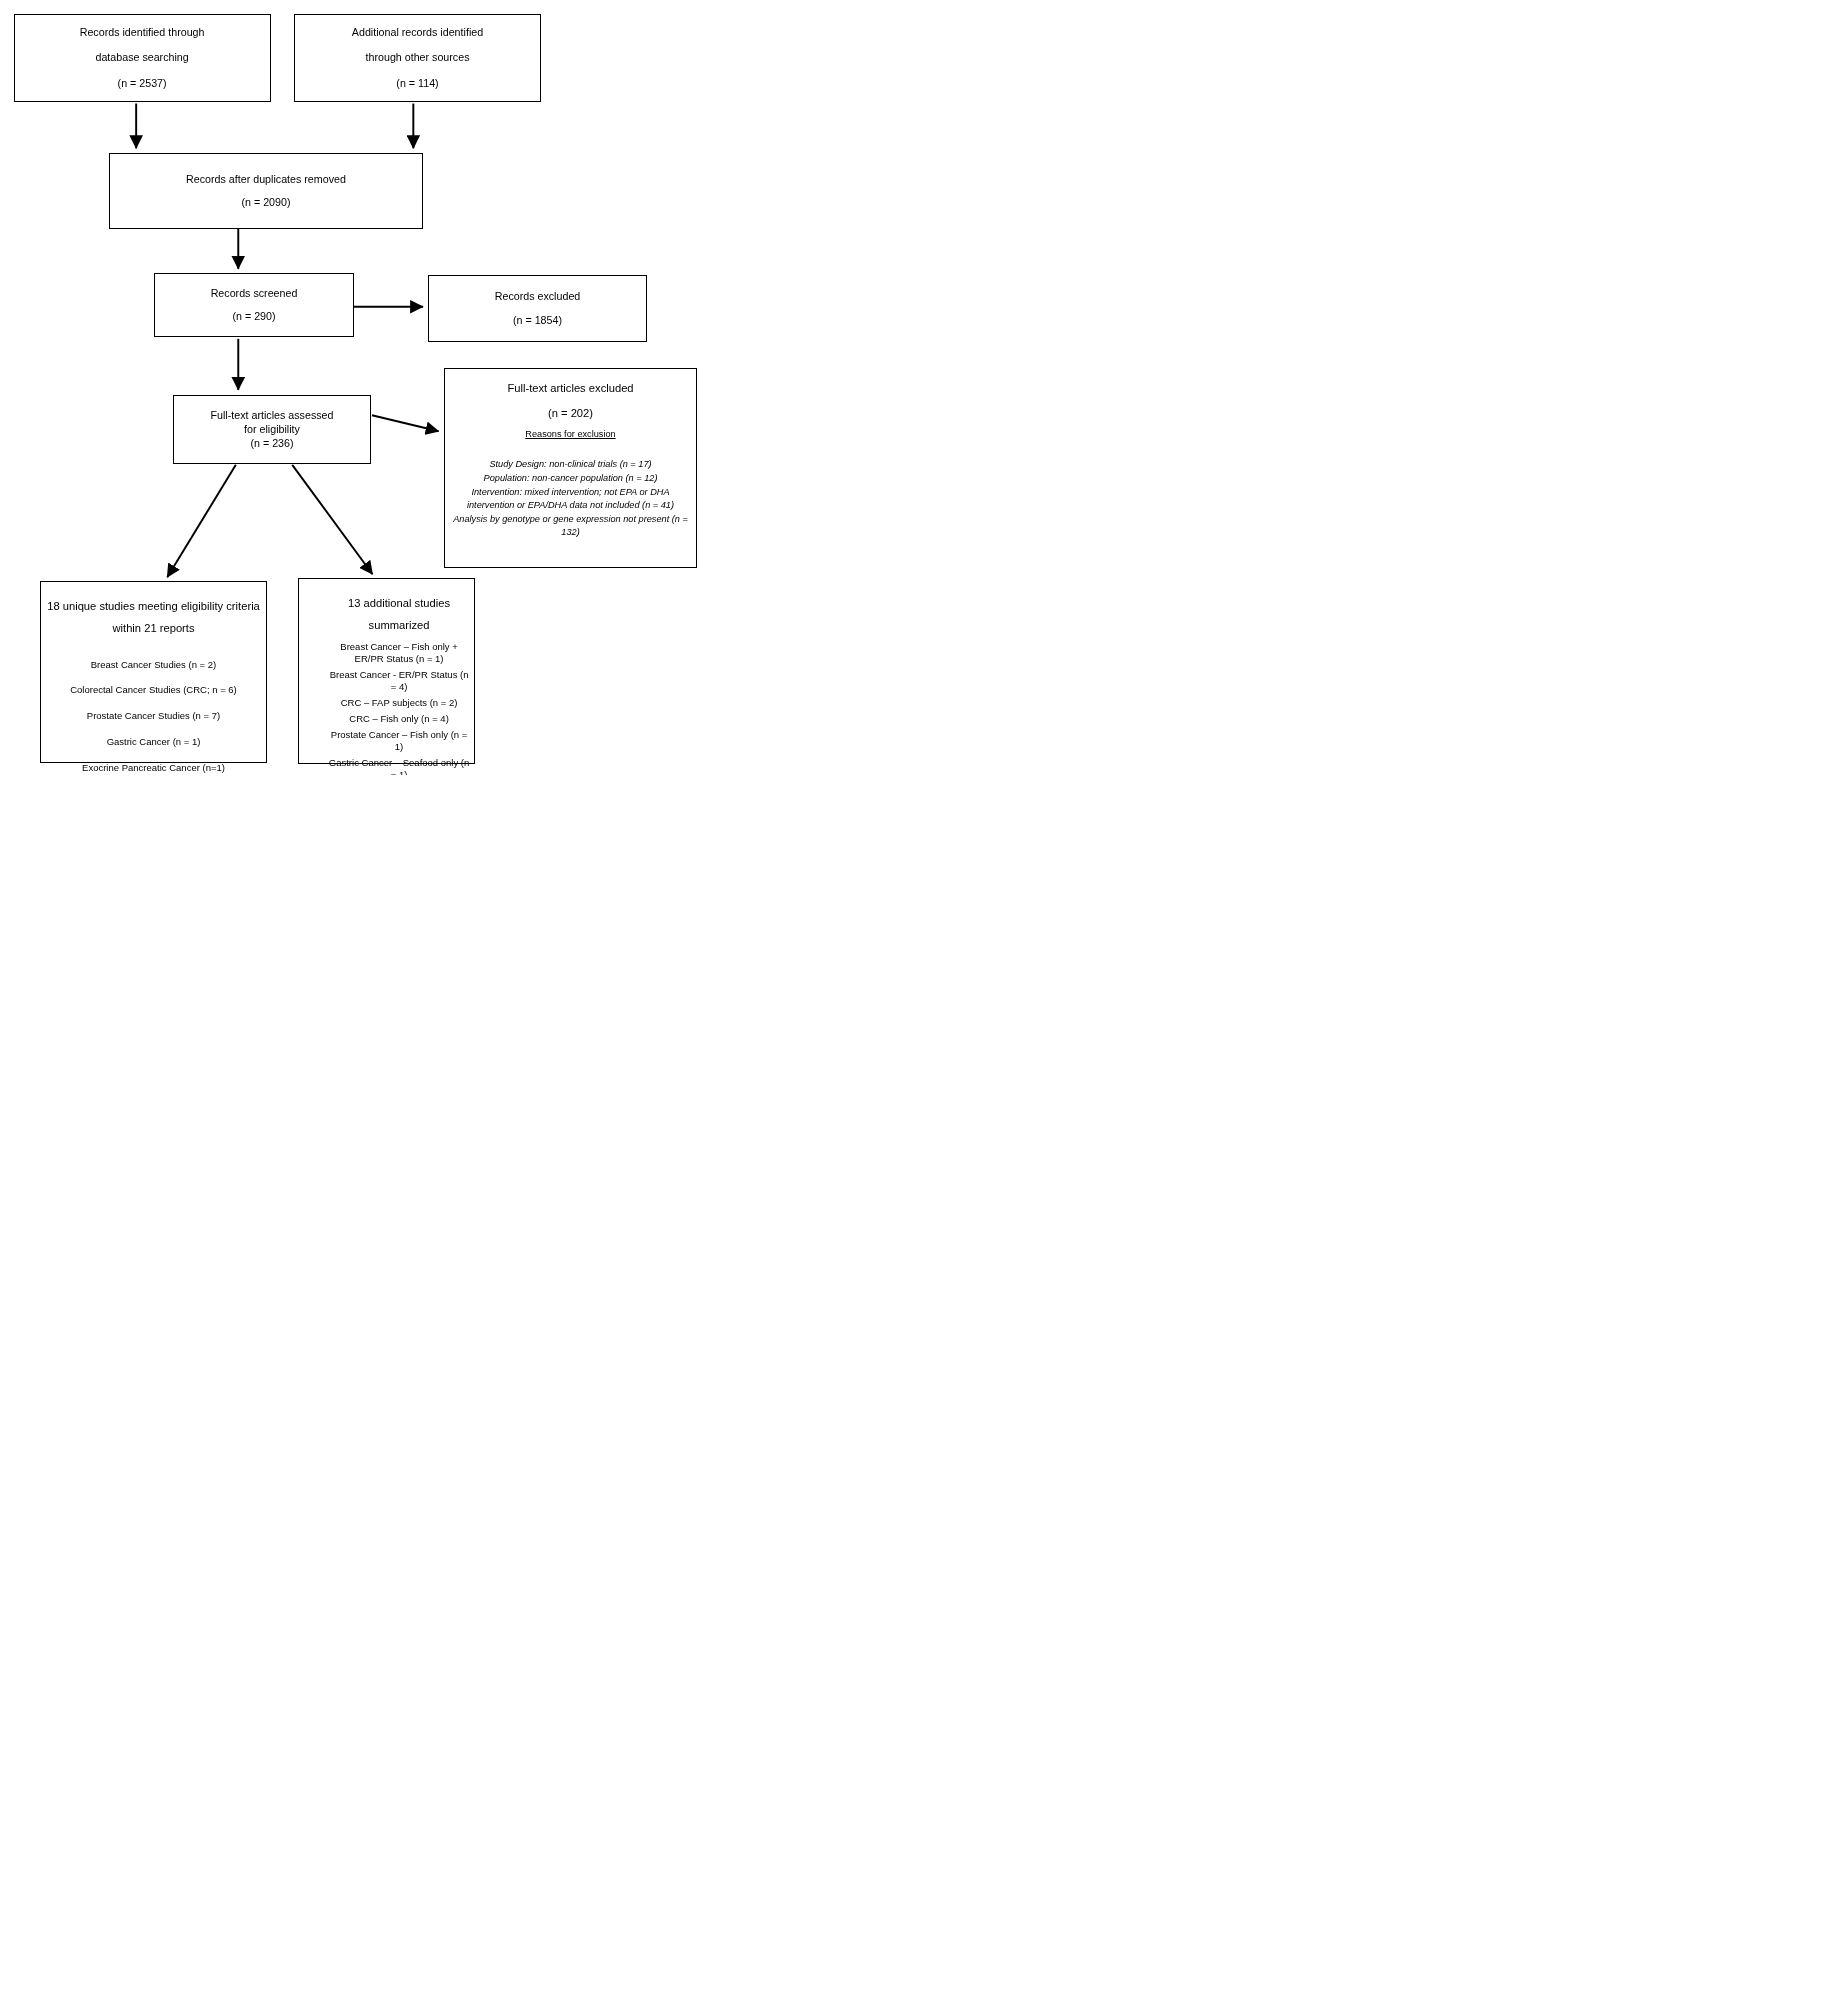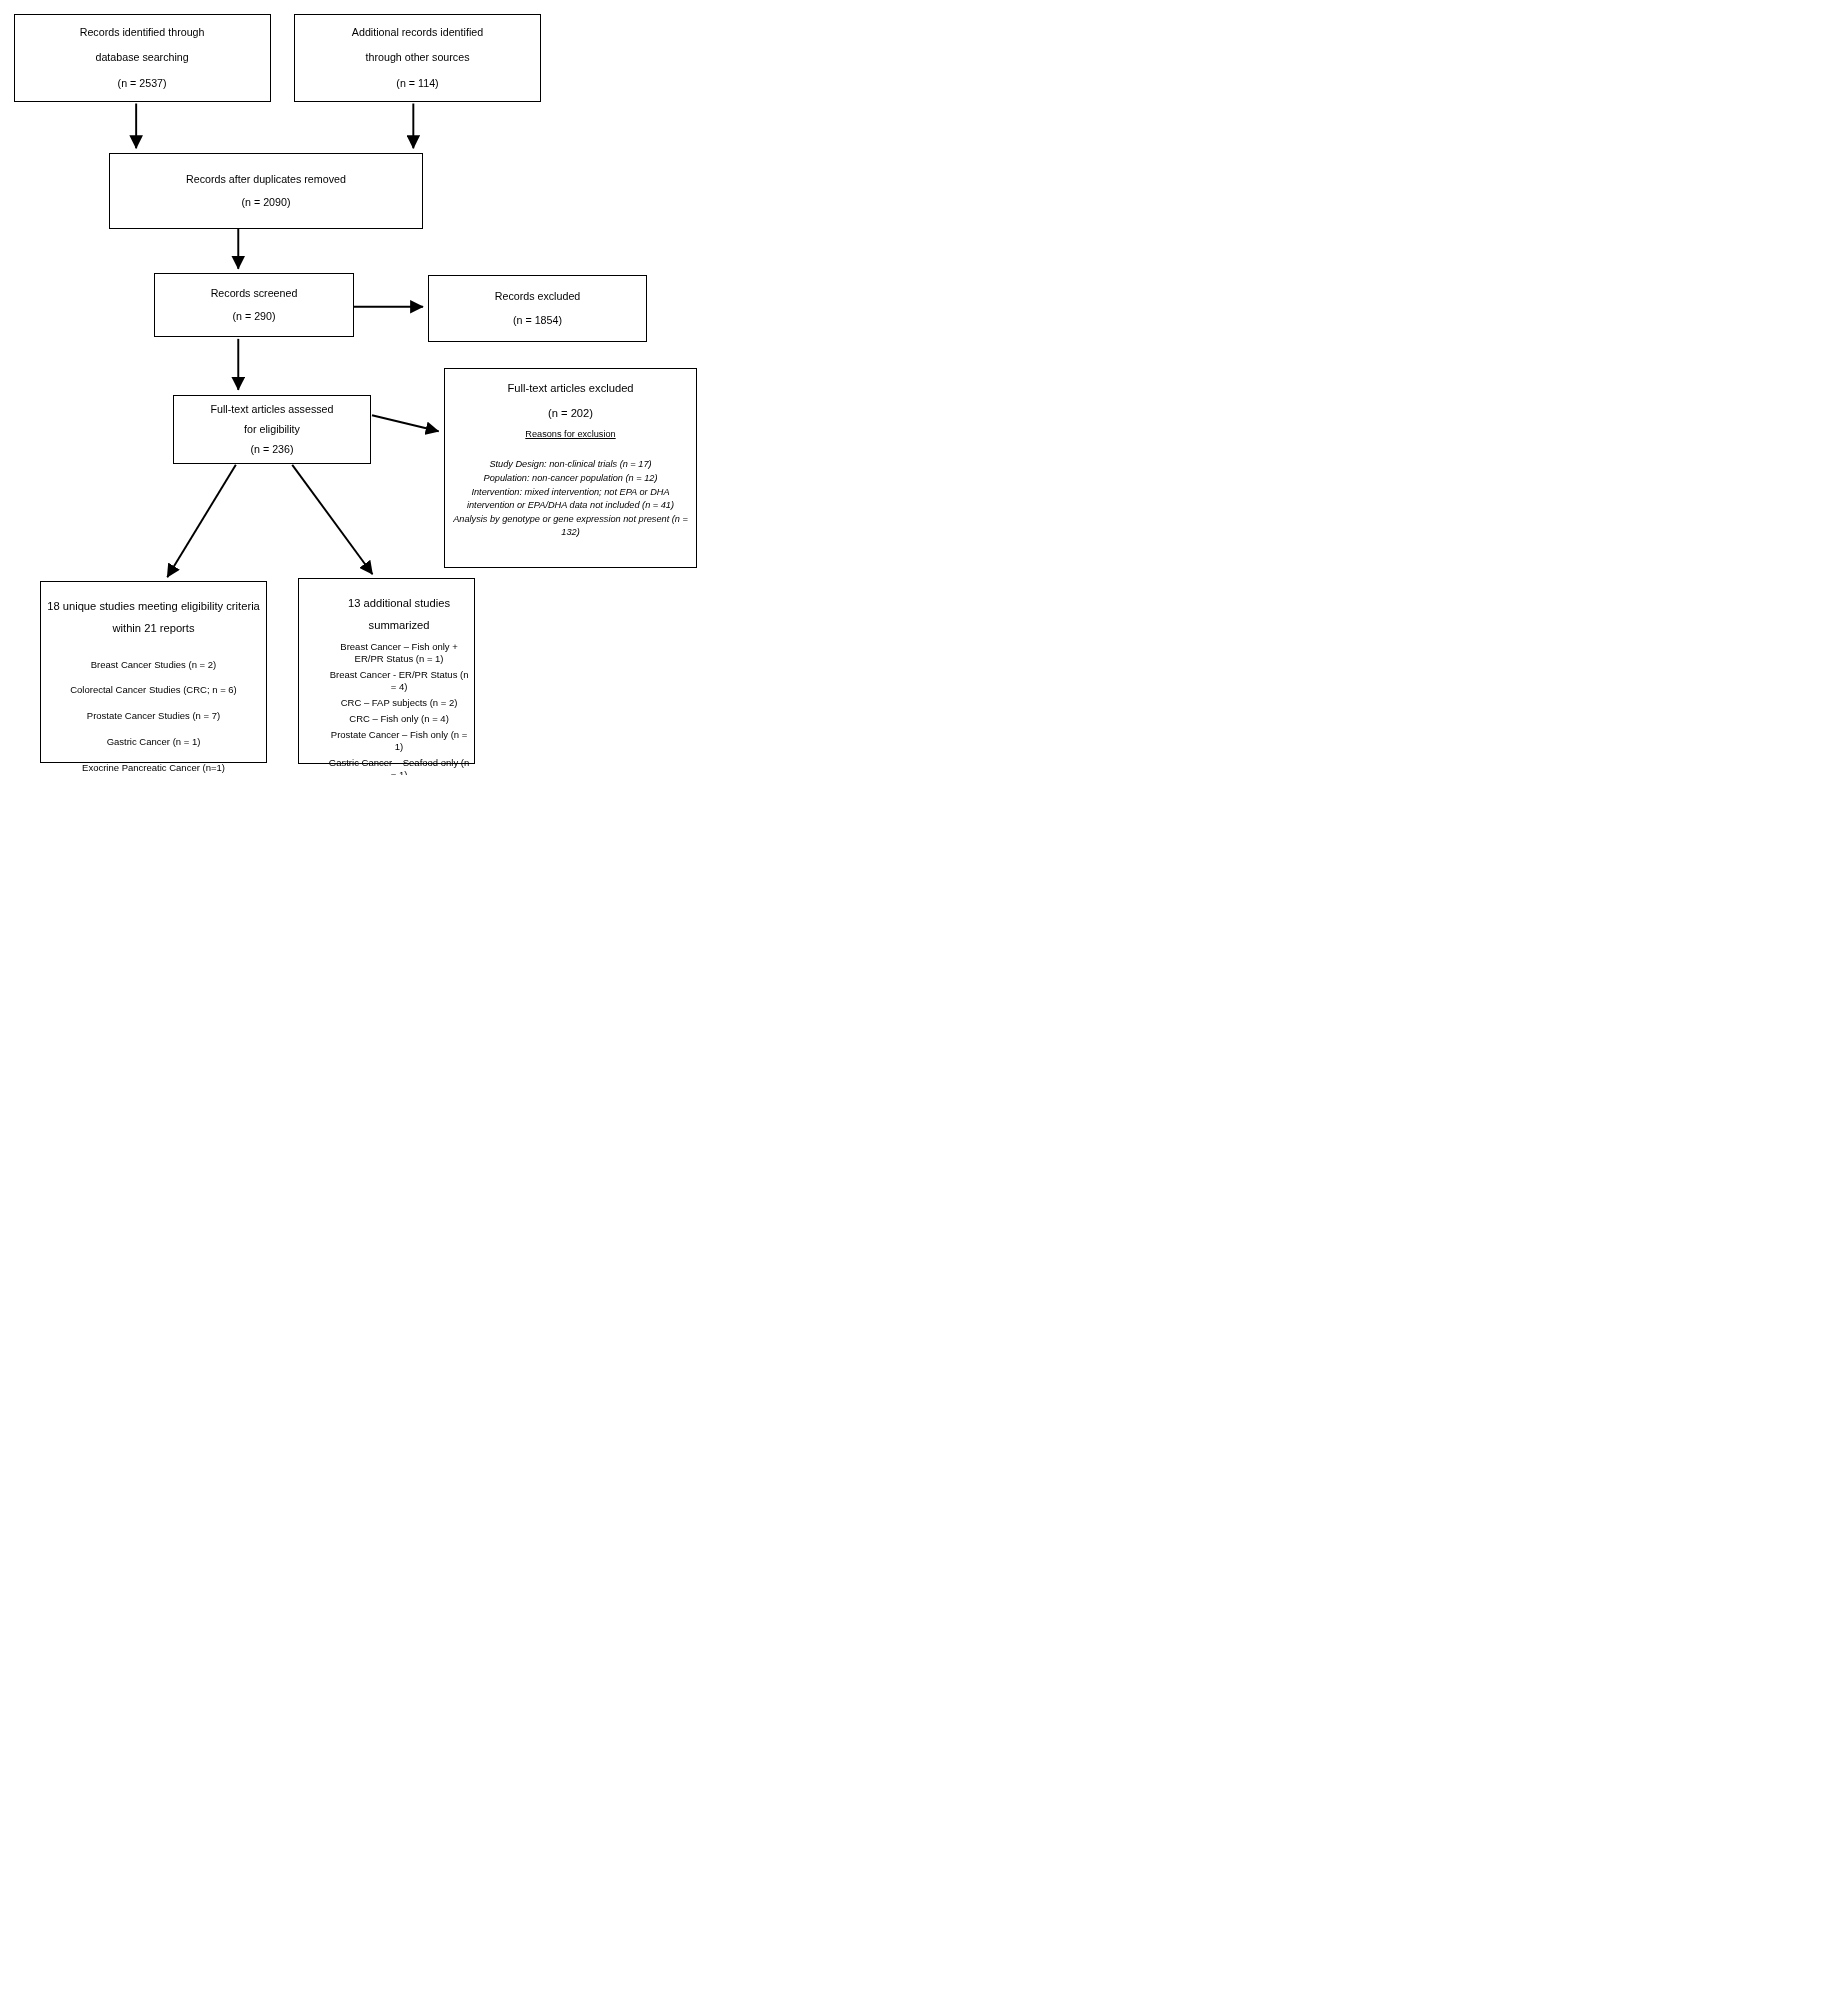--- a/index.html
+++ b/index.html
@@ -32,21 +32,21 @@
     align-items: center;
     justify-content: center;
     text-align: center;
   }
   .box .line {
     font-size: 10.7px;
     line-height: 1.2;
   }
   .gap26 { gap: 12.7px; }
   .gap22 { gap: 10.7px; }
-  .gap14 { gap: 7px; }
+  .gap14 { gap: 1px; }
 
   
   #box-fulltext-excluded {
     justify-content: flex-start;
     padding: 12.7px 3.9px 4.9px 3.9px;
   }
   #box-fulltext-excluded .bigline {
     font-size: 11.2px;
     line-height: 1.2;
   }

